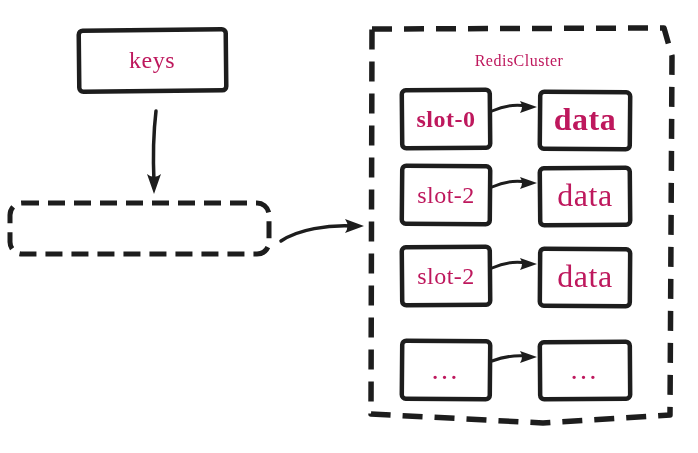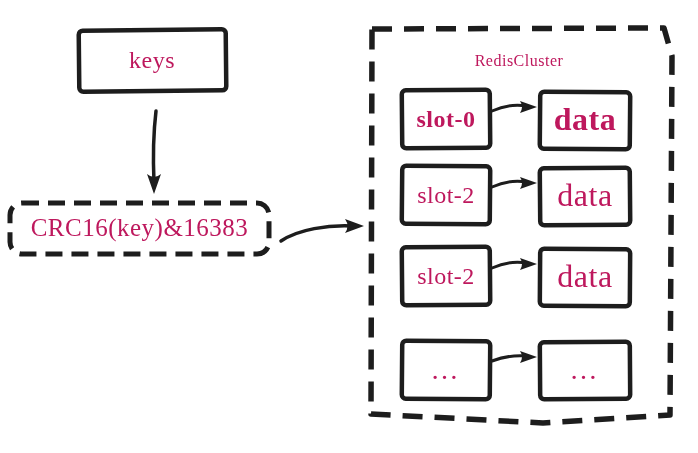--- a/index.html
+++ b/index.html
@@ -77,21 +77,20 @@
     <path d="M537,264 L520,258 Q524,264 520,270 Z" fill="#1d1d1d"></path>
 
     <rect x="402" y="341" width="88" height="58" rx="4" fill="#ffffff" stroke="#1d1d1d" stroke-width="4.5" transform="rotate(0.5 446 370)"></rect>
     <rect x="540" y="342" width="90" height="57" rx="4" fill="#ffffff" stroke="#1d1d1d" stroke-width="4.5" transform="rotate(-0.4 585 370)"></rect>
     <path d="M492,361 C505,356 515,355 527,356" fill="none" stroke="#1d1d1d" stroke-width="3" stroke-linecap="round"></path>
     <path d="M537,357 L520,351 Q524,357 520,363 Z" fill="#1d1d1d"></path>
   </svg>
 
   <div class="label keys-label">keys</div>
 
-  <div class="label hash-label">CRC16(key)&amp;16383</div>
 
   <div class="label cluster-title">RedisCluster</div>
 
   <div class="label slot-label row-0">slot-0</div>
   <div class="label data-label row-0">data</div>
 
   <div class="label slot-label row-1">slot-2</div>
   <div class="label data-label row-1">data</div>
 
   <div class="label slot-label row-2">slot-2</div>

